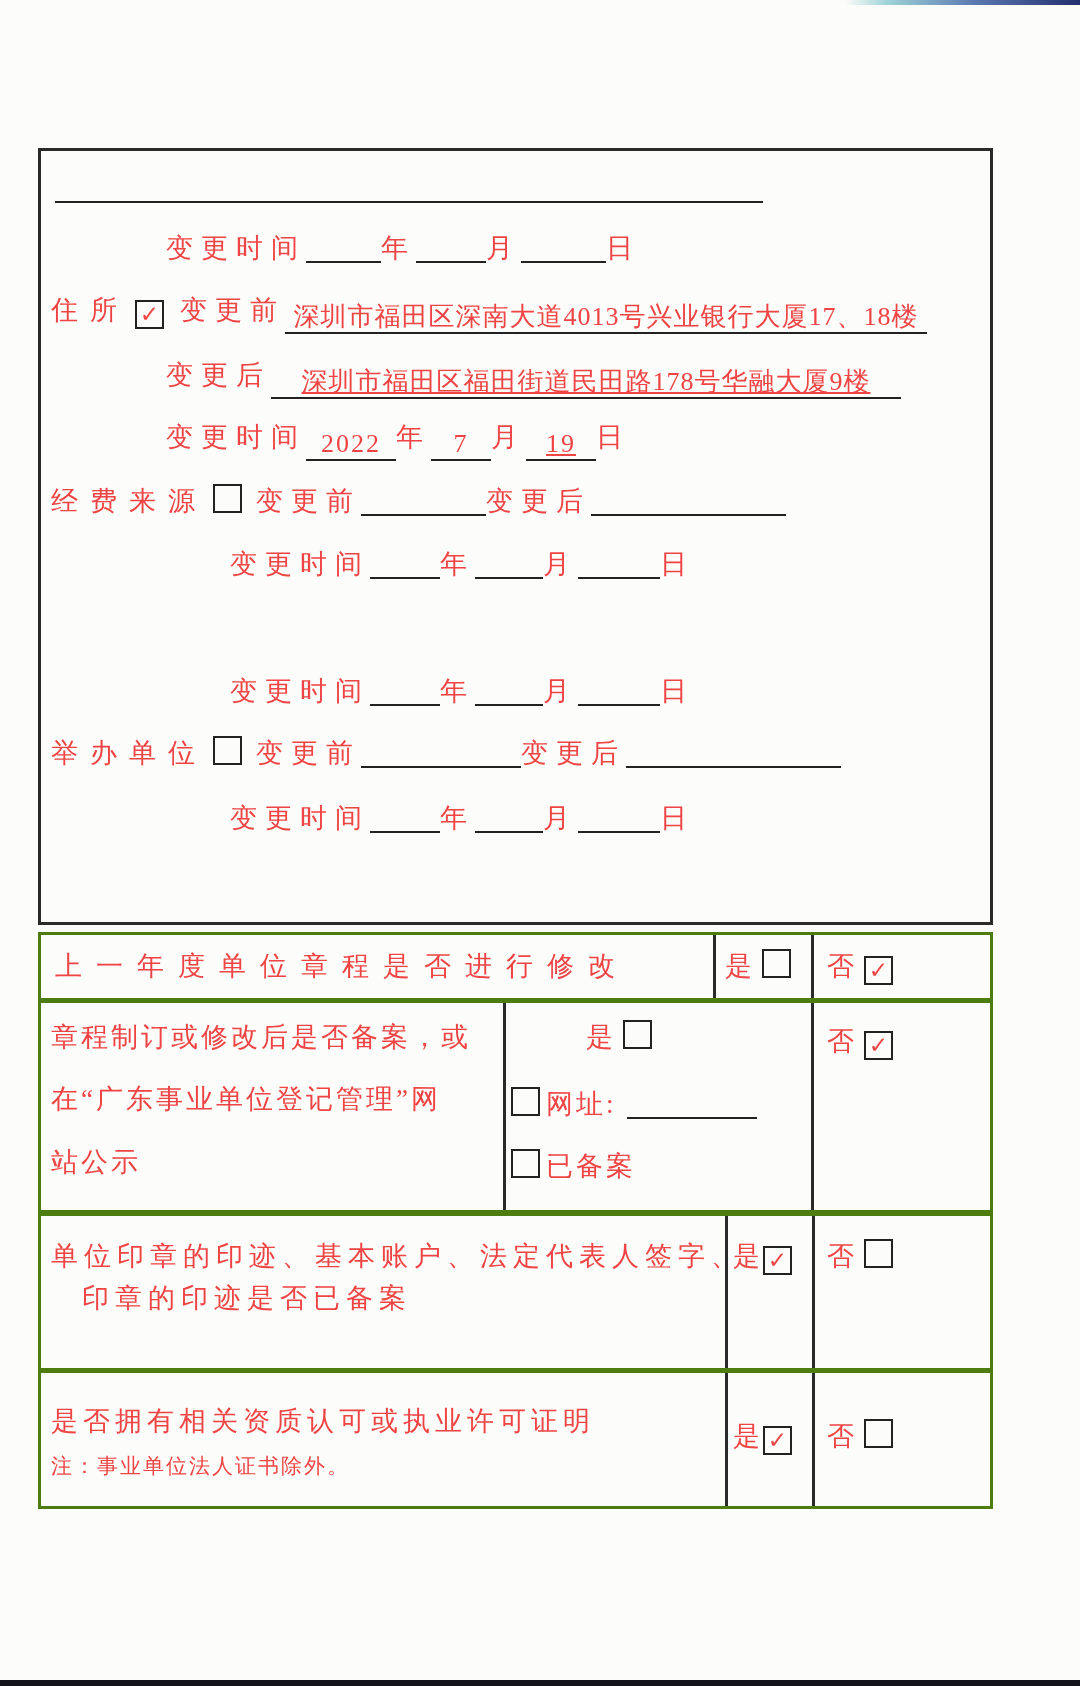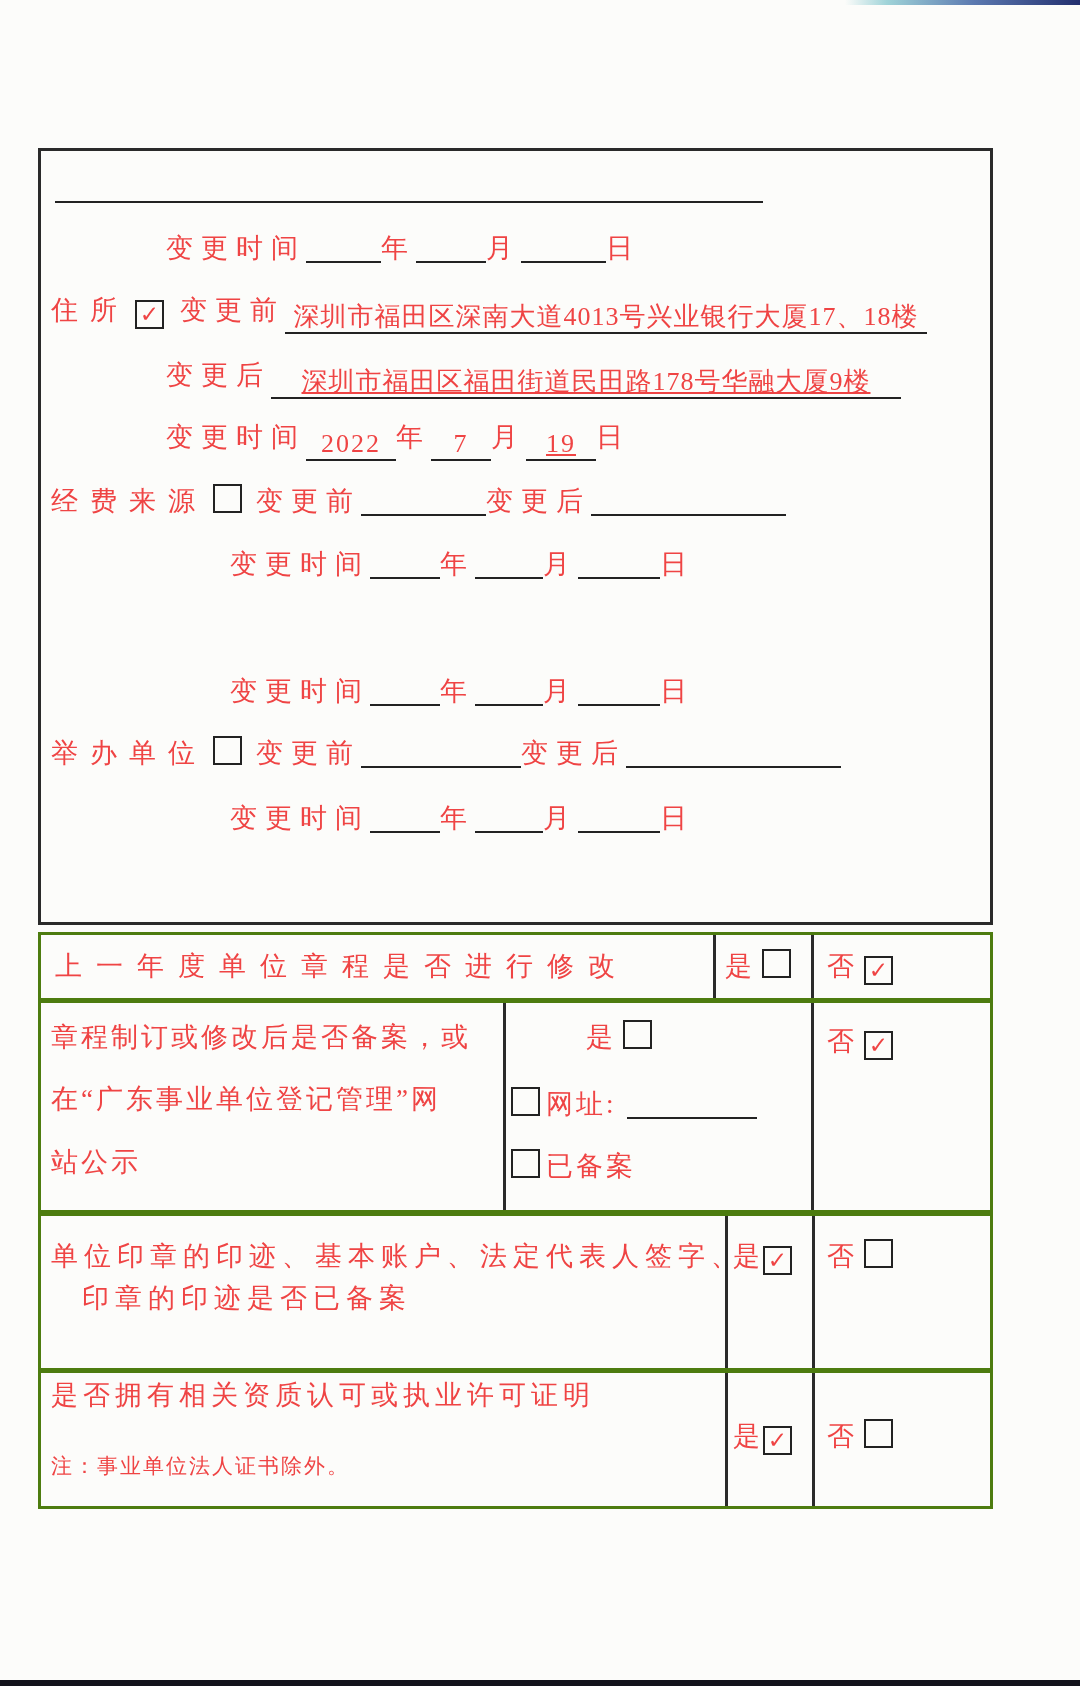--- a/index.html
+++ b/index.html
@@ -94,20 +94,20 @@
     <div class="vline" style="left:771px;"></div>
     <div class="tline" style="left:10px;top:22px;letter-spacing:6px;">单位印章的印迹、基本账户、法定代表人签字、</div>
     <div class="tline" style="left:10px;top:64px;letter-spacing:6px;margin-left:31px;">印章的印迹是否已备案</div>
     <div class="tline" style="left:692px;top:22px;letter-spacing:0;"><span>是</span><span class="cb" style="margin:0 0 0 3px;">✓</span></div>
     <div class="tline" style="left:786px;top:22px;"><span>否</span><span class="cb"></span></div>
   </div>
 
   <div class="trow" style="top:1370px;height:133px;">
     <div class="vline" style="left:684px;"></div>
     <div class="vline" style="left:771px;"></div>
-    <div class="tline" style="left:10px;top:4px;letter-spacing:5px;">是否拥有相关资质认可或执业许可证明</div>
+    <div class="tline" style="left:10px;top:32px;letter-spacing:5px;font-family:Liberation Mono, monospace;">是否拥有相关资质认可或执业许可证明</div>
     <div class="tline small" style="left:10px;top:80px;">注：事业单位法人证书除外。</div>
     <div class="tline" style="left:692px;top:45px;letter-spacing:0;"><span>是</span><span class="cb" style="margin:0 0 0 3px;">✓</span></div>
     <div class="tline" style="left:786px;top:45px;"><span>否</span><span class="cb"></span></div>
   </div>
 
   <div class="bottom-strip"></div>
 </div>
 
 </body></html>

